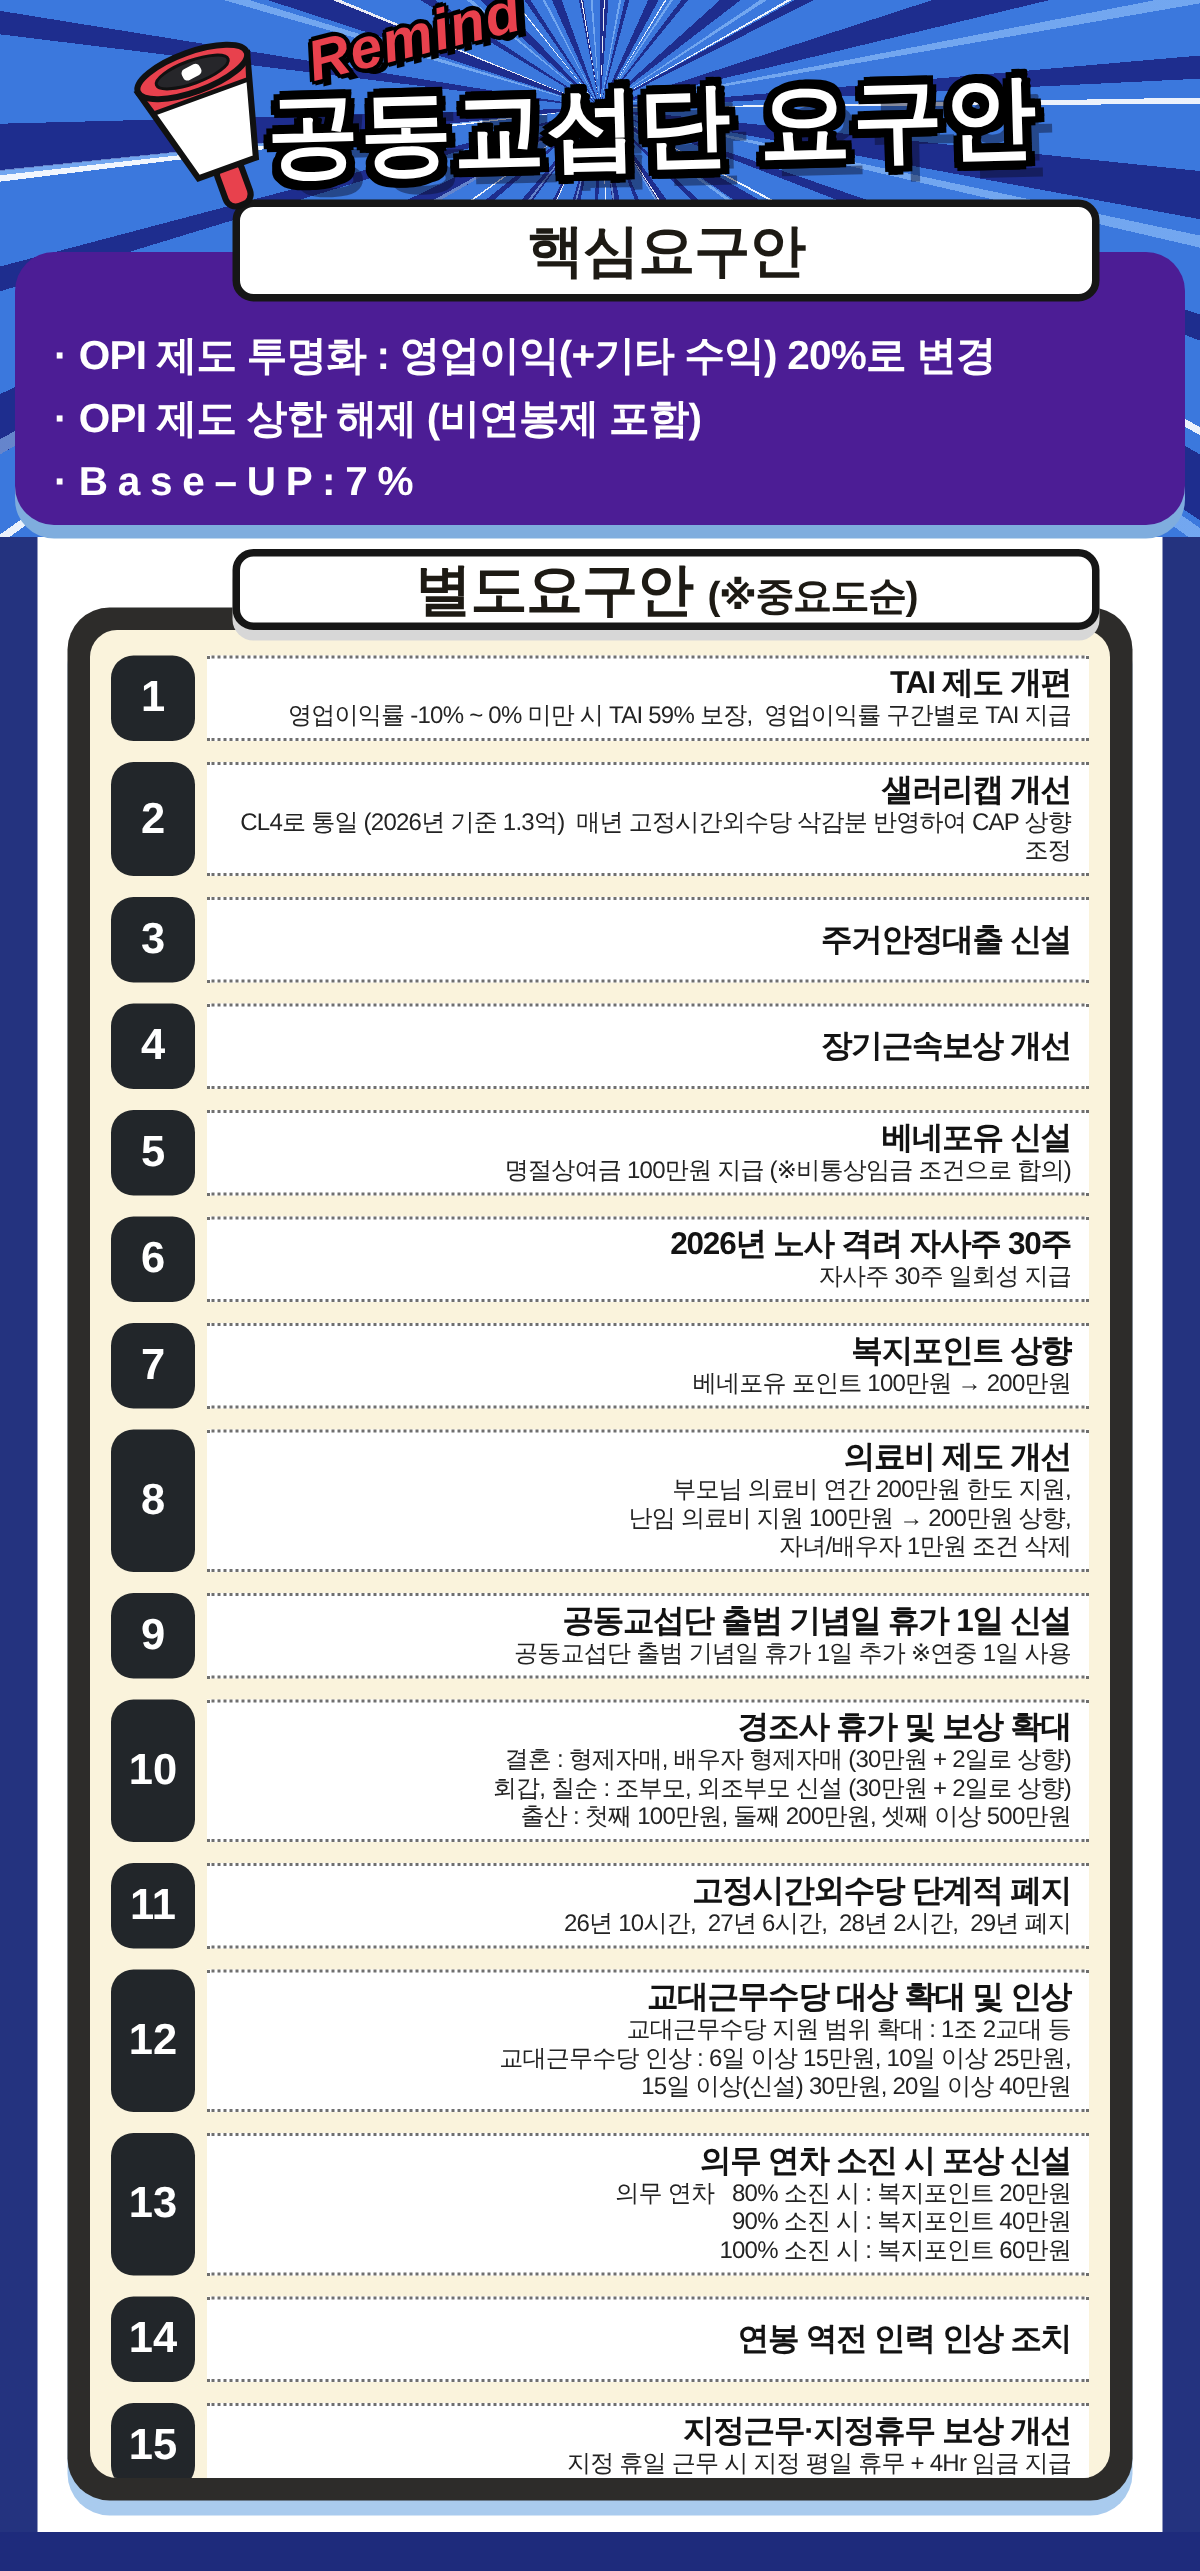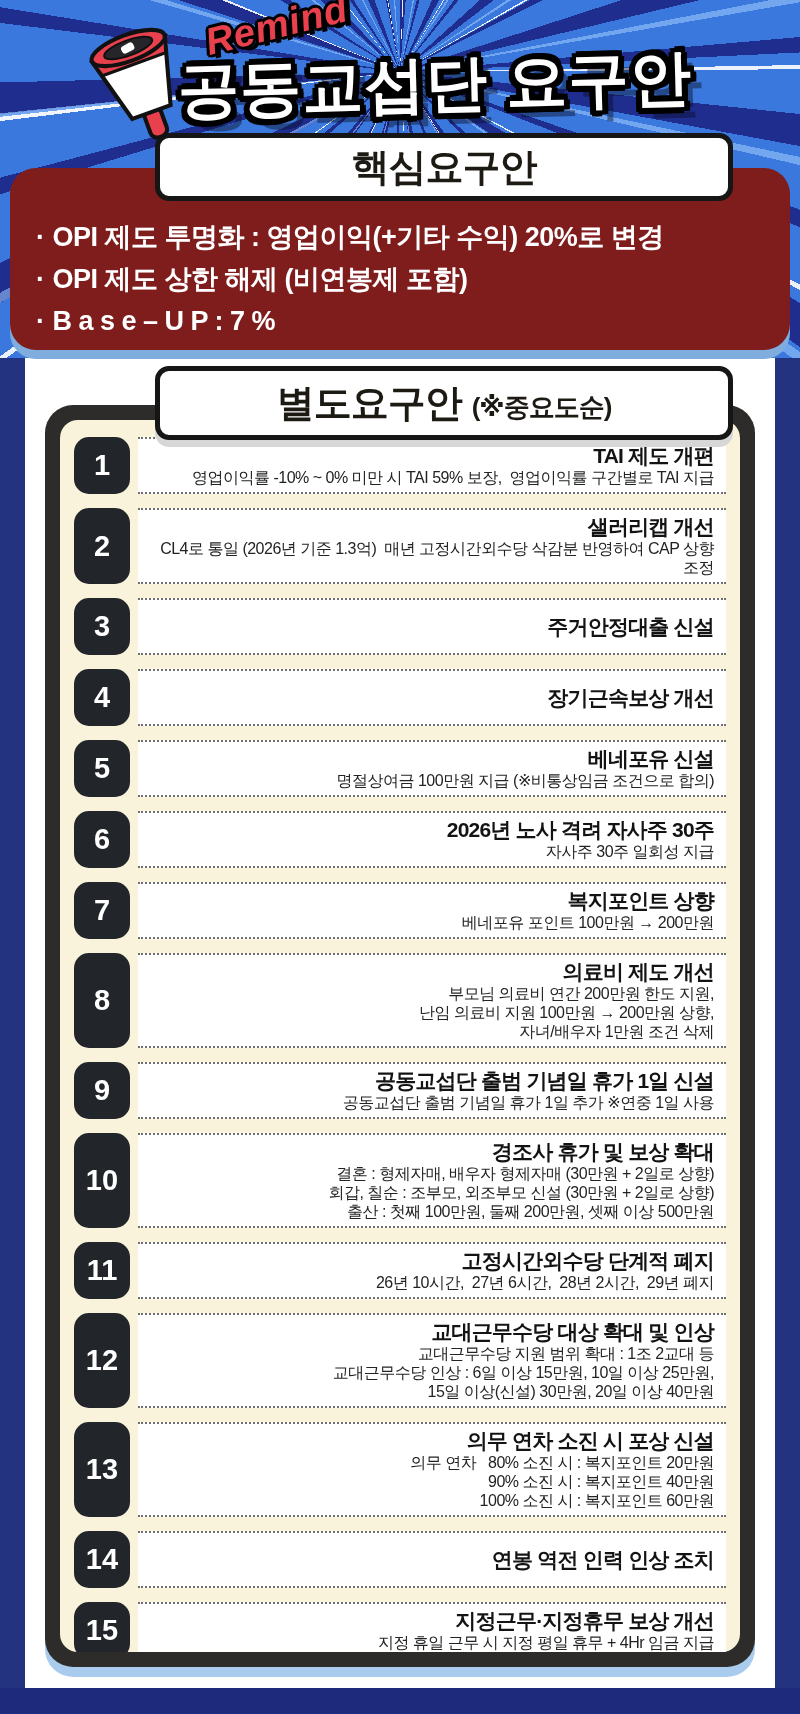--- a/index.html
+++ b/index.html
@@ -27,26 +27,26 @@
       -4px -4px 0 #000,4px -4px 0 #000,-4px 4px 0 #000,4px 4px 0 #000,
       -6px 4px 0 #000,6px 4px 0 #000,4px -6px 0 #000,-4px 6px 0 #000,
       11px 11px 0 rgba(10,14,40,.45);}
 
   
   .section-label{position:absolute;left:50%;transform:translateX(-50%);
     width:578px;box-sizing:border-box;background:#fff;border:5px solid #161616;
     border-radius:14px;display:flex;align-items:center;justify-content:center;
     font-weight:900;color:#1d1a14;z-index:3;margin-left:44px;}
   .core-label{top:133px;height:68px;font-size:38px;letter-spacing:-1px;}
-  .sep-label{top:366px;height:74px;font-size:38px;letter-spacing:-1px;box-shadow:0 7px 0 #d7d7d7;}
+  .sep-label{top:366px;height:54px;font-size:38px;letter-spacing:-1px;box-shadow:0 7px 0 #d7d7d7;}
   .sep-label .sub{font-size:26px;font-weight:800;margin-left:10px;margin-top:8px;letter-spacing:-1px;}
 
   
   .core-box{position:absolute;left:10px;right:10px;top:168px;height:182px;
-    background:#7f1d1d;border-radius:26px;box-shadow:0 9px 0 #7fadde;z-index:1;
+    background:#4c1d95;border-radius:26px;box-shadow:0 9px 0 #7fadde;z-index:1;
     box-sizing:border-box;padding:48px 26px 0 26px;}
   .bullet{color:#fff;font-size:27px;font-weight:800;line-height:42px;
     letter-spacing:-0.5px;white-space:nowrap;}
   .bullet .dot{margin-right:8px;}
 
   
   .lower-bg{position:absolute;left:0;top:358px;width:800px;bottom:0;background:#fff;}
   .edge-bar{position:absolute;top:0;bottom:24px;width:25px;background:#24337f;}
   .edge-bar.left{left:0;} .edge-bar.right{right:0;}
   .bottom-bar{position:absolute;left:0;right:0;bottom:0;height:26px;background:#1e2b7c;}

